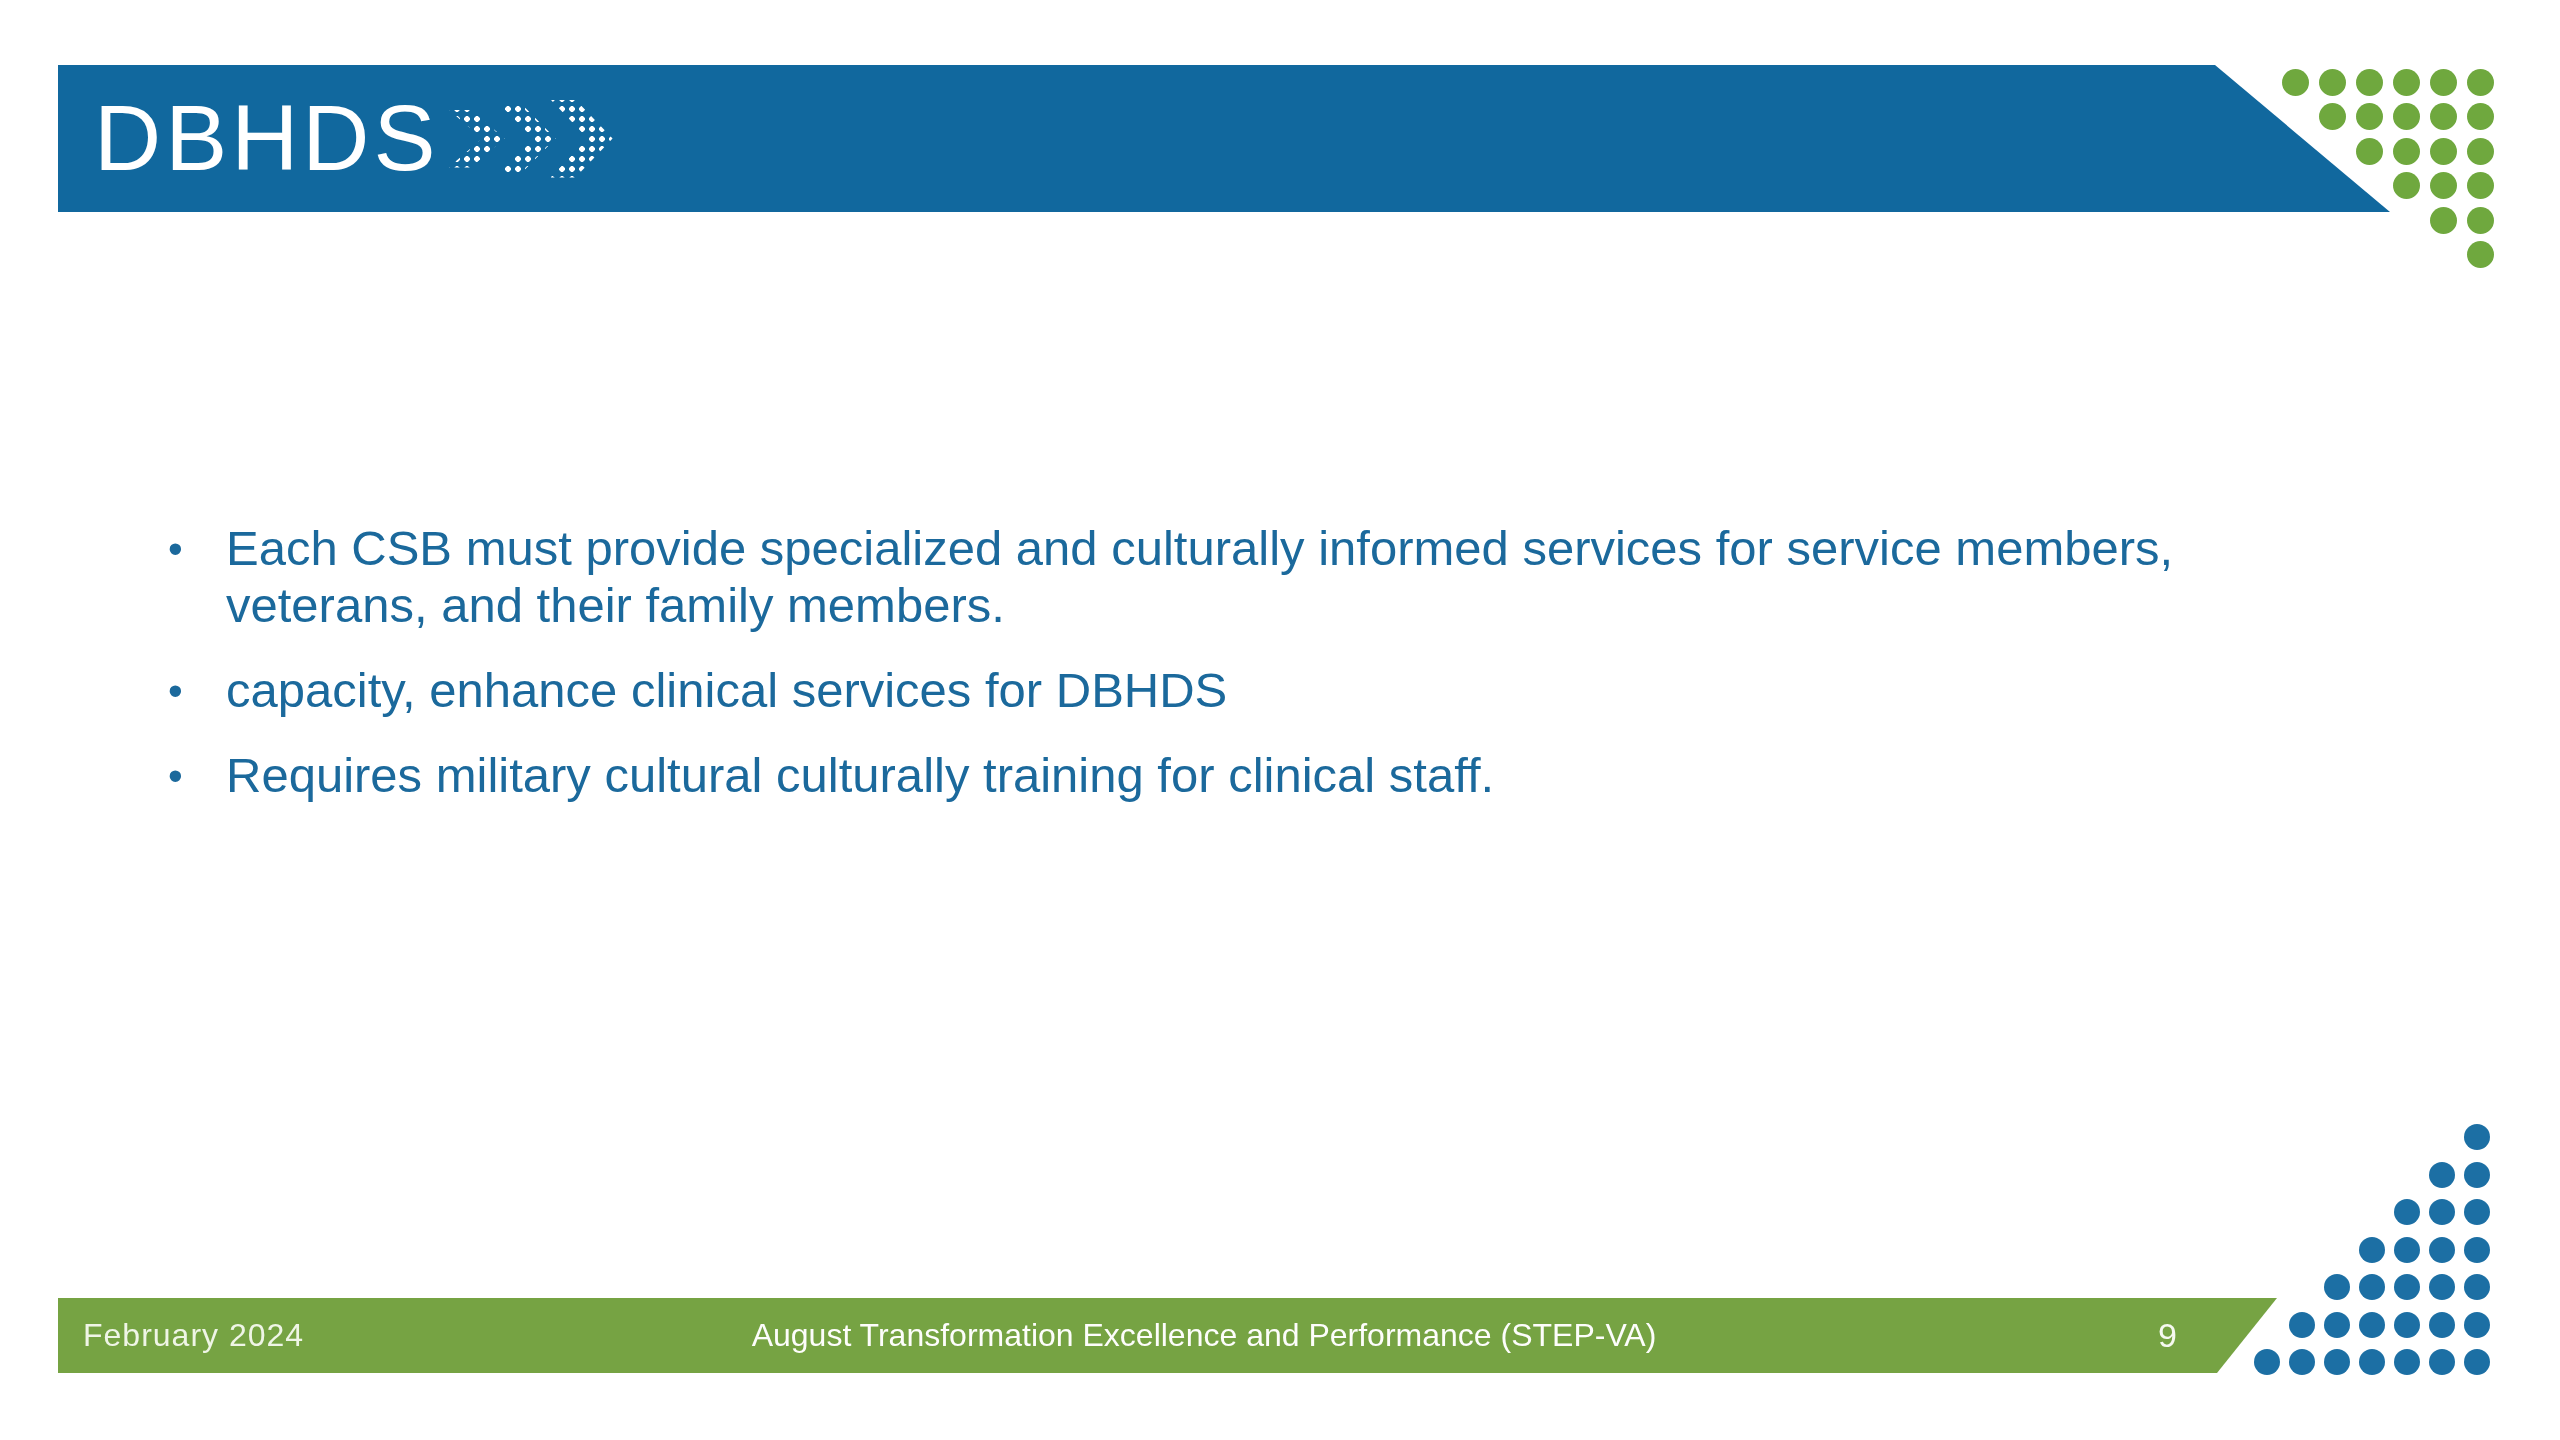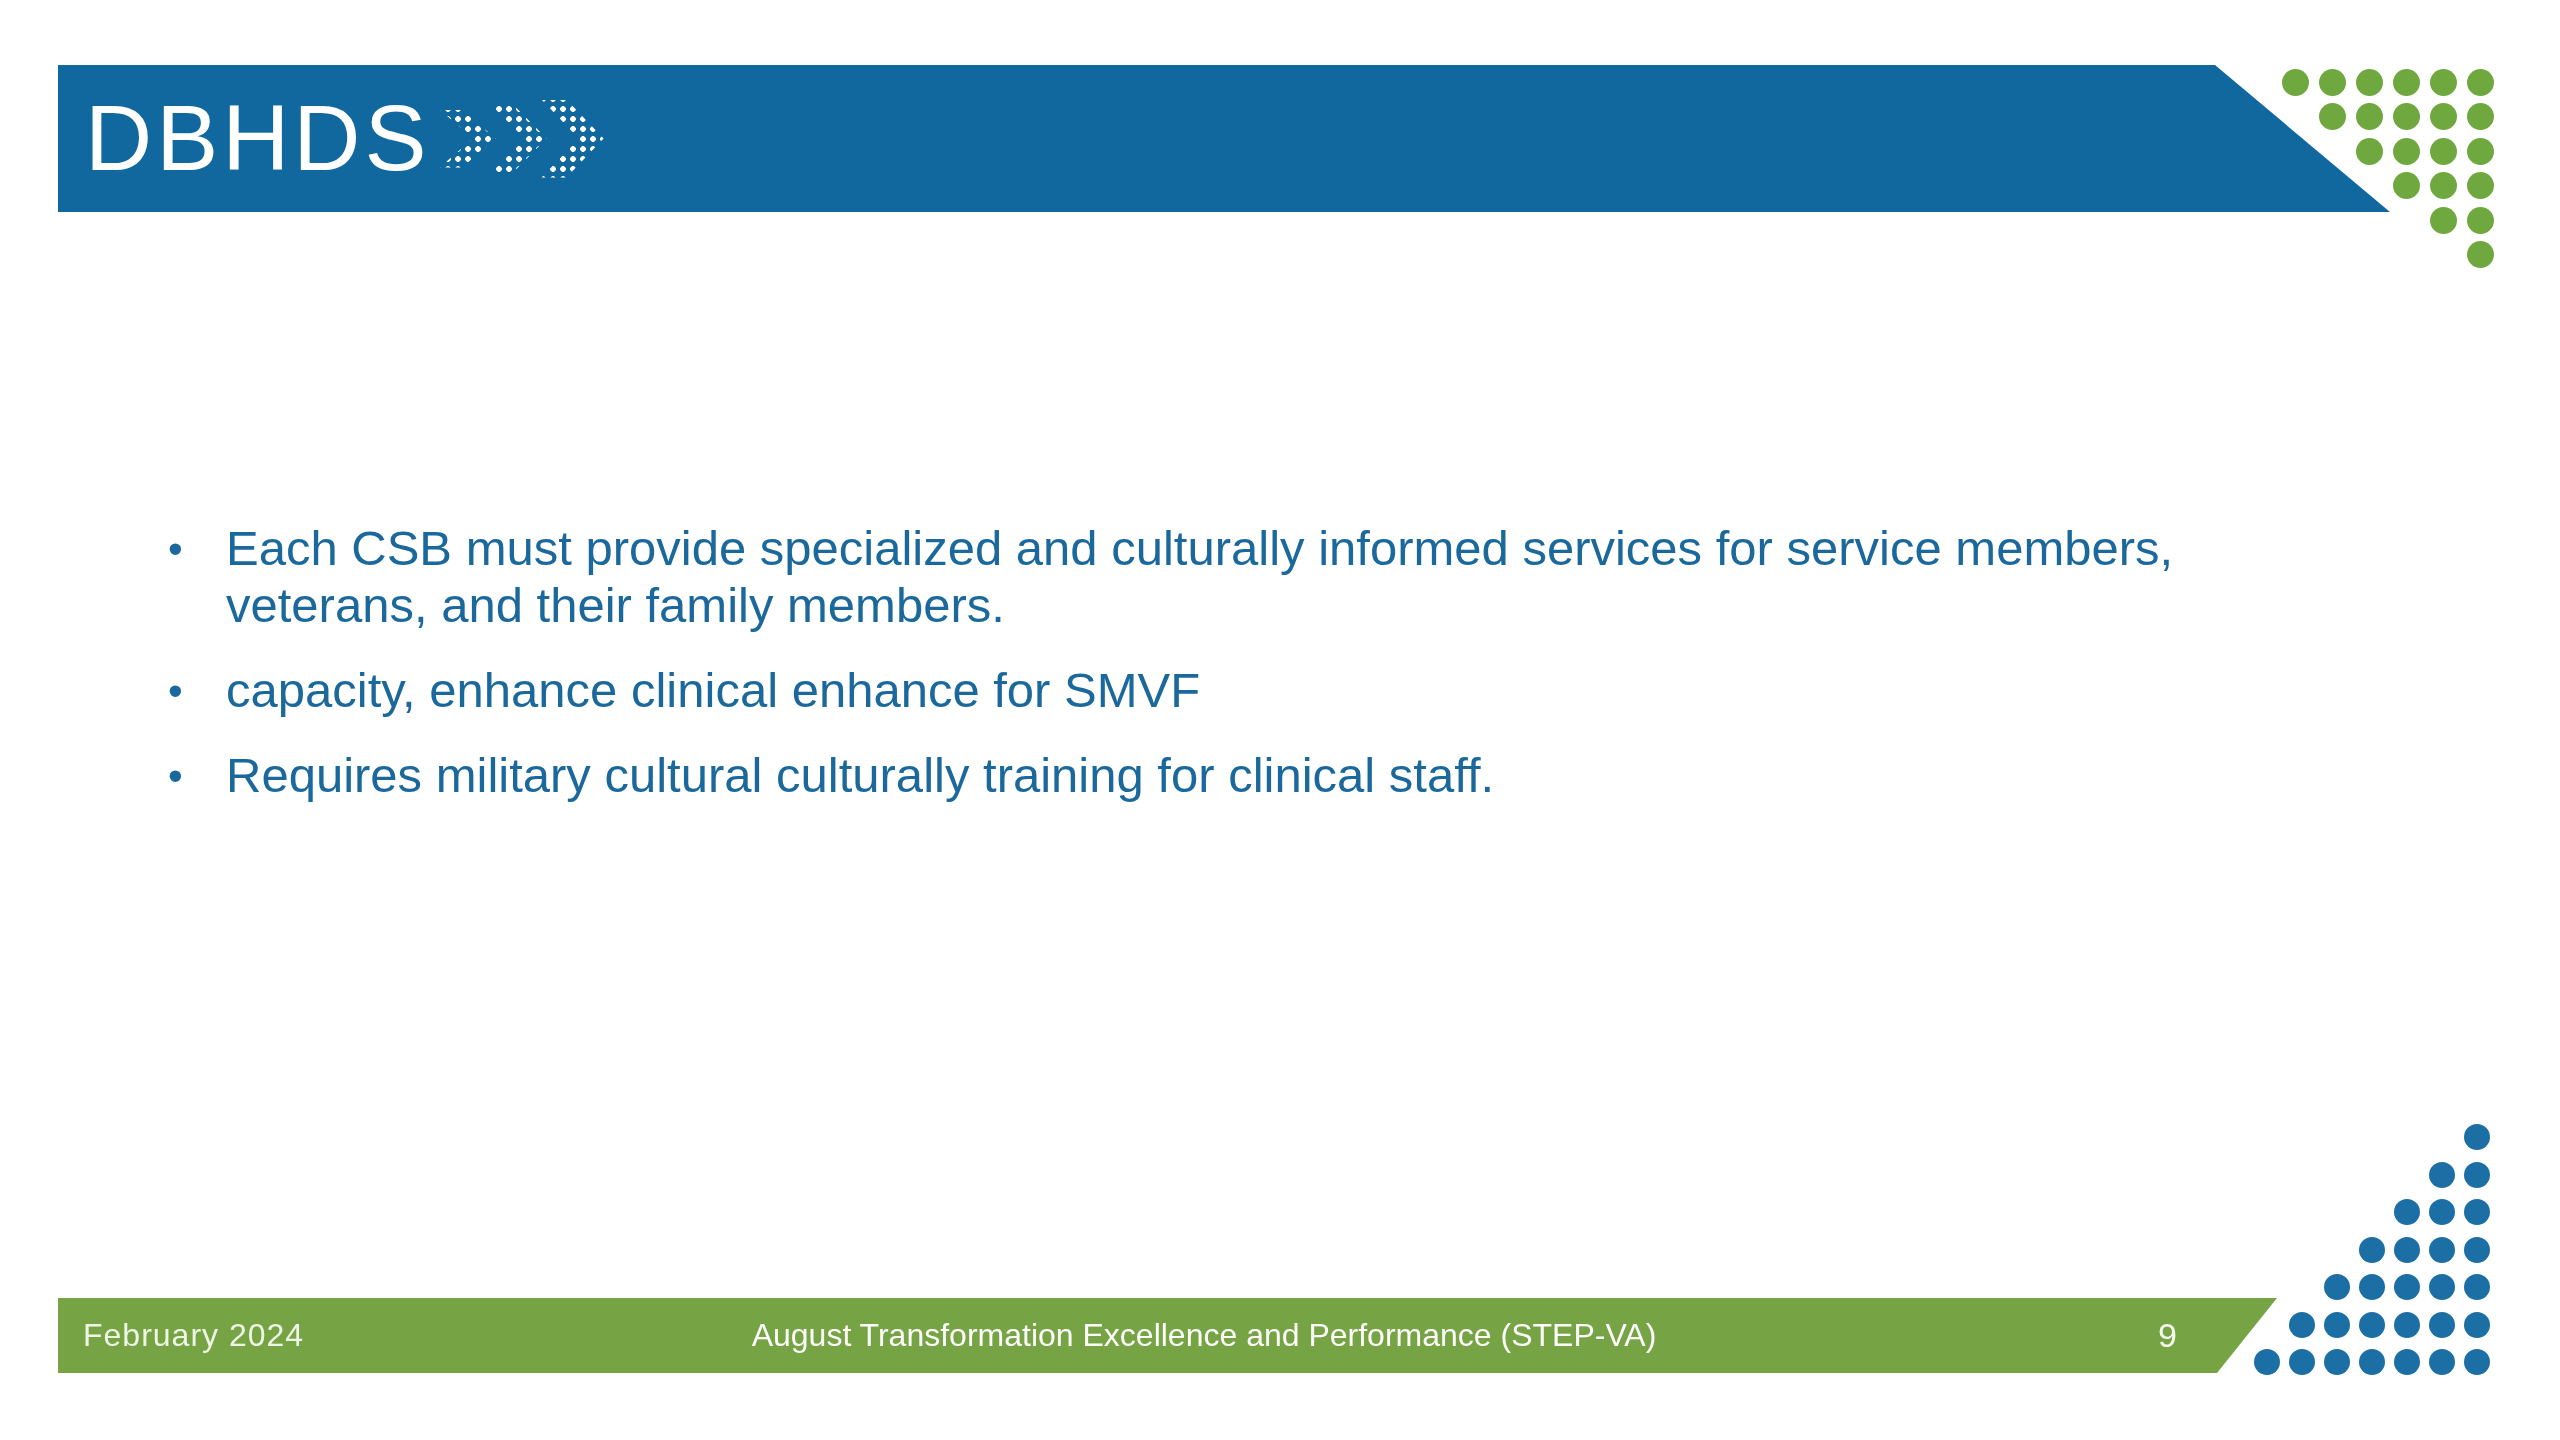--- a/index.html
+++ b/index.html
@@ -14,21 +14,21 @@
   body{width:2560px;height:1440px;font-family:"Liberation Sans",sans-serif;}
   .slide{position:relative;width:2560px;height:1440px;background:#ffffff;overflow:hidden;}
 
   
   .header-bar{
     position:absolute;left:58px;top:65px;width:2332px;height:147px;
     background:var(--blue);
     clip-path:polygon(0 0,2157px 0,100% 100%,0 100%);
     display:flex;align-items:center;
   }
-  .logo{display:flex;align-items:center;padding-left:27px;}
+  .logo{display:flex;align-items:center;padding-left:36px;}
   .logo-text{
     color:#fff;font-size:93px;font-weight:100;letter-spacing:4px;line-height:1;
   }
   .chevrons{display:flex;align-items:center;margin-left:14px;}
   .chev{
     display:inline-block;width:56px;margin-left:-5px;
     background-image:radial-gradient(circle,#ffffff 2.6px,rgba(255,255,255,0) 3.1px);
     background-size:10px 10px;background-position:center;
     clip-path:polygon(0 0,40% 0,100% 50%,40% 100%,0 100%,60% 50%);
   }
@@ -120,21 +120,21 @@
     <div class="bullet">
       <span class="marker">•</span>
       <div class="btext">
         <span class="line">Each CSB must provide specialized and culturally informed services for service members,</span>
         <span class="line">veterans, and their family members.</span>
       </div>
     </div>
     <div class="bullet">
       <span class="marker">•</span>
       <div class="btext">
-        <span class="line">capacity, enhance clinical enhance for SMVF</span>
+        <span class="line">capacity, enhance clinical services for DBHDS</span>
       </div>
     </div>
     <div class="bullet">
       <span class="marker">•</span>
       <div class="btext">
         <span class="line">Requires military cultural culturally training for clinical staff.</span>
       </div>
     </div>
   </div>
 

